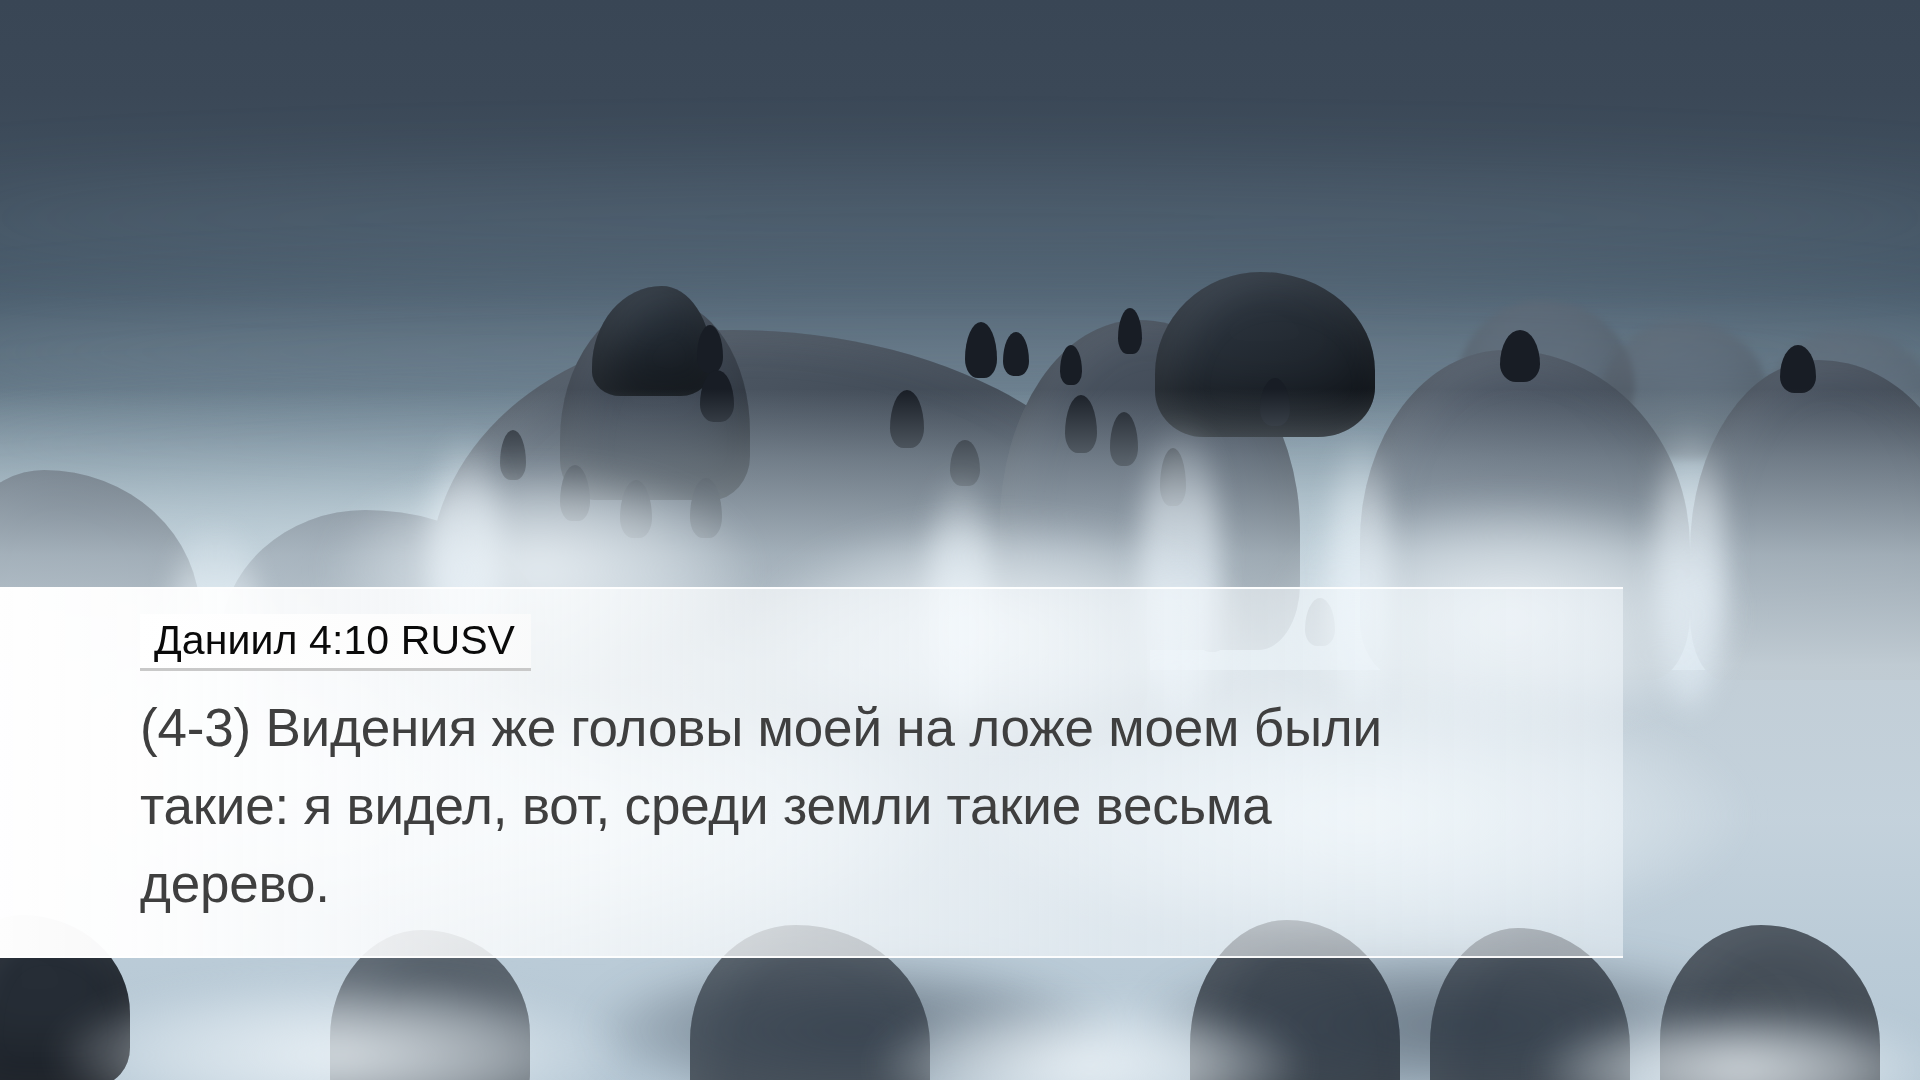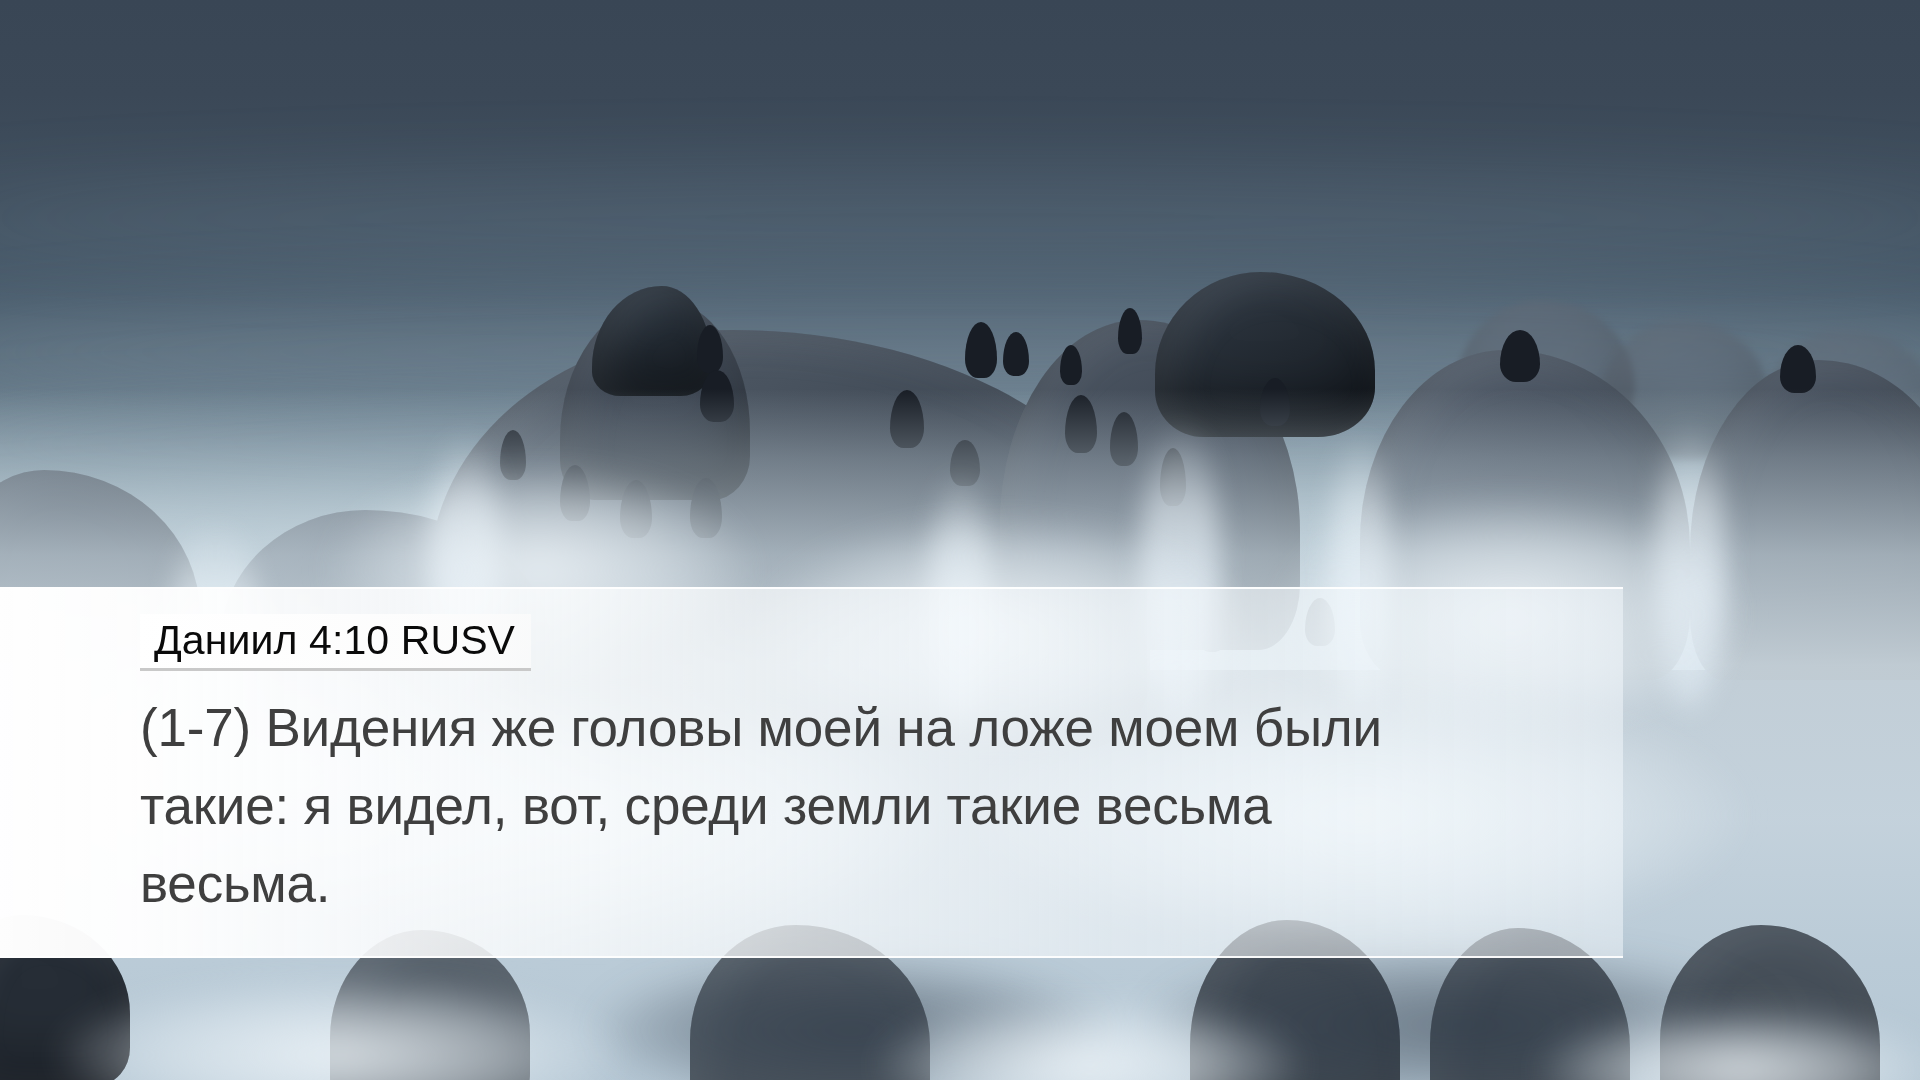--- a/index.html
+++ b/index.html
@@ -274,20 +274,20 @@
     <div class="fogpuff" style="left:980px;top:690px;width:760px;height:250px;"></div>
   </div>
 
   <div class="overlay-band">
 
     <div class="ref-wrap">
       <div class="ref-text">Даниил 4:10 RUSV</div>
     </div>
 
     <div class="verse-block">
-      <div class="verse-line">(1-7) Видения же головы моей на ложе моем были</div>
+      <div class="verse-line">(4-3) Видения же головы моей на ложе моем были</div>
       <div class="verse-line">такие: я видел, вот, среди земли такие весьма</div>
-      <div class="verse-line">весьма.</div>
+      <div class="verse-line">дерево.</div>
     </div>
 
   </div>
 
 </div>
 
 </body></html>

